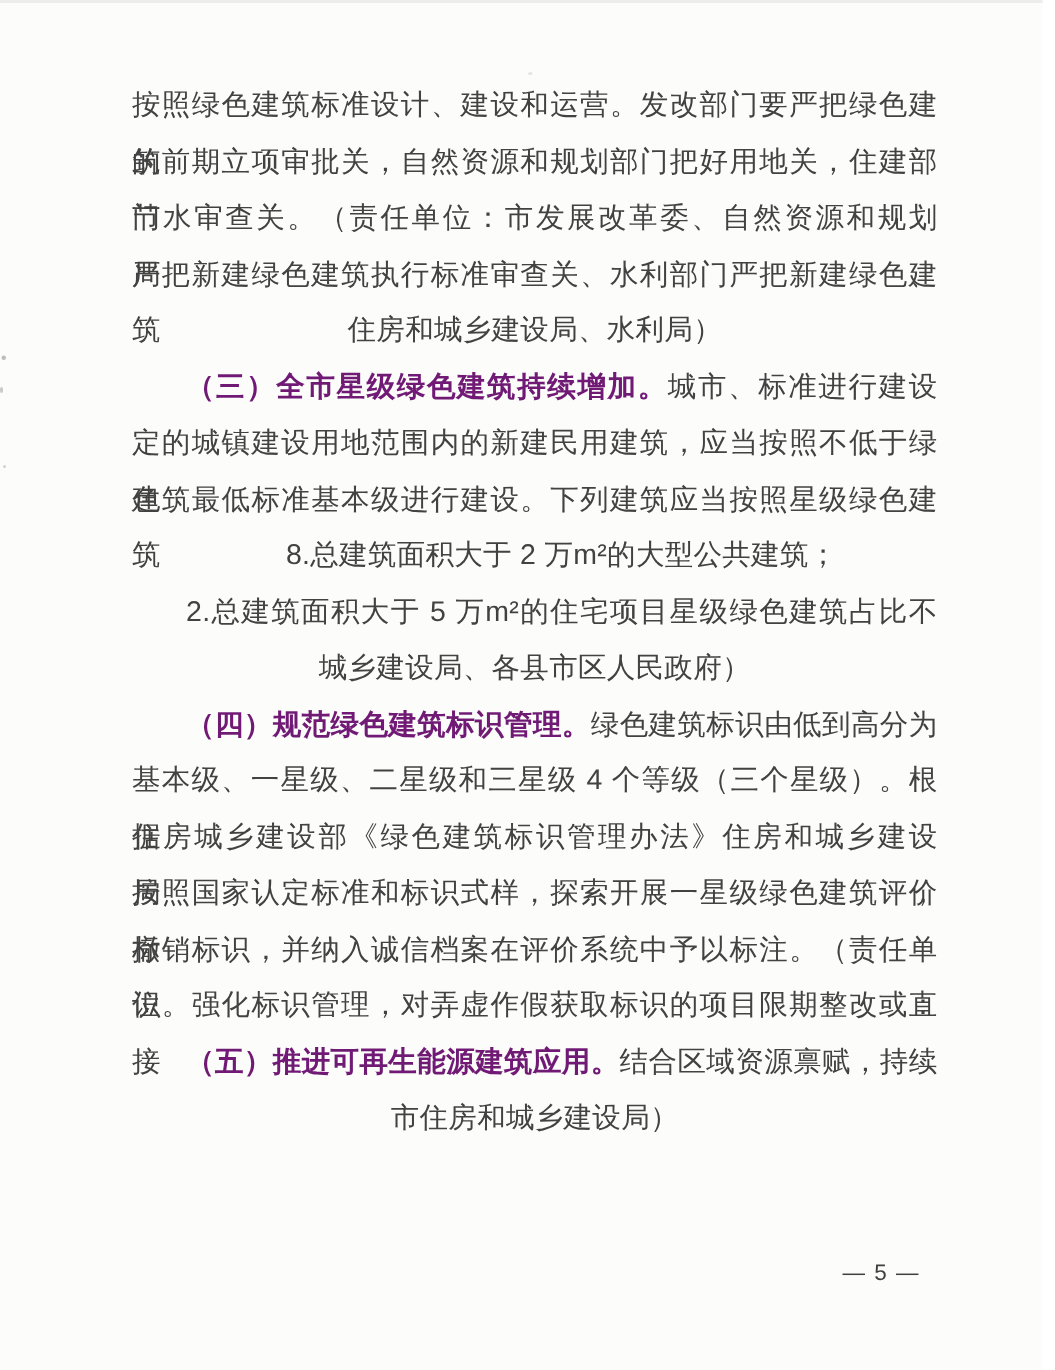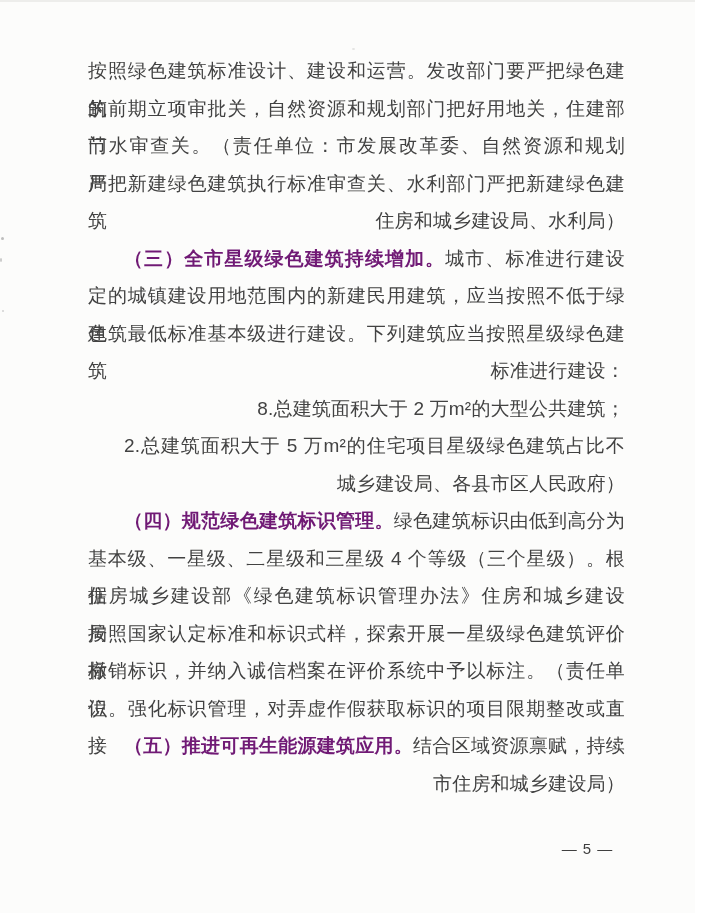--- a/index.html
+++ b/index.html
@@ -28,21 +28,21 @@
     top: 52px;
     width: 537px;
     color: #424242;
     font-size: 19px;
     line-height: 37.5px;
     letter-spacing: 0.2px;
   }
   .line {
     height: 37.5px;
     white-space: pre-wrap;
-    text-align: right;
+    text-align: center;
   }
   .line.just {
     text-align: justify;
     text-align-last: justify;
   }
   .line.ind {
     padding-left: 36px;
   }
   .line .b {
     font-weight: 700;
@@ -80,21 +80,20 @@
 
   <div class="doc-body">
       <div class="line just"><span>按照绿色建筑标准设计、建设和运营。发改部门要严把绿色建筑</span></div>
       <div class="line just"><span>的前期立项审批关，自然资源和规划部门把好用地关，住建部门</span></div>
       <div class="line just"><span>节水审查关。（责任单位：市发展改革委、自然资源和规划局、</span></div>
       <div class="line just"><span>严把新建绿色建筑执行标准审查关、水利部门严把新建绿色建筑</span></div>
       <div class="line"><span>住房和城乡建设局、水利局）</span></div>
       <div class="line just ind"><span class="b">（三）全市星级绿色建筑持续增加。</span><span>城市、标准进行建设</span></div>
       <div class="line just"><span>定的城镇建设用地范围内的新建民用建筑，应当按照不低于绿色</span></div>
       <div class="line just"><span>建筑最低标准基本级进行建设。下列建筑应当按照星级绿色建筑</span></div>
-      <div class="line"><span>标准进行建设：</span></div>
       <div class="line ind"><span>8.总建筑面积大于 2 万m²的大型公共建筑；</span></div>
       <div class="line just ind"><span>2.总建筑面积大于 5 万m²的住宅项目星级绿色建筑占比不</span></div>
       <div class="line"><span>城乡建设局、各县市区人民政府）</span></div>
       <div class="line just ind"><span class="b">（四）规范绿色建筑标识管理。</span><span>绿色建筑标识由低到高分为</span></div>
       <div class="line just"><span>基本级、一星级、二星级和三星级 4 个等级（三个星级）。根据</span></div>
       <div class="line just"><span>住房城乡建设部《绿色建筑标识管理办法》住房和城乡建设局，</span></div>
       <div class="line just"><span>按照国家认定标准和标识式样，探索开展一星级绿色建筑评价标</span></div>
       <div class="line just"><span>撤销标识，并纳入诚信档案在评价系统中予以标注。（责任单位：</span></div>
       <div class="line just"><span>识。强化标识管理，对弄虚作假获取标识的项目限期整改或直接</span></div>
       <div class="line just ind"><span class="b">（五）推进可再生能源建筑应用。</span><span>结合区域资源禀赋，持续</span></div>

